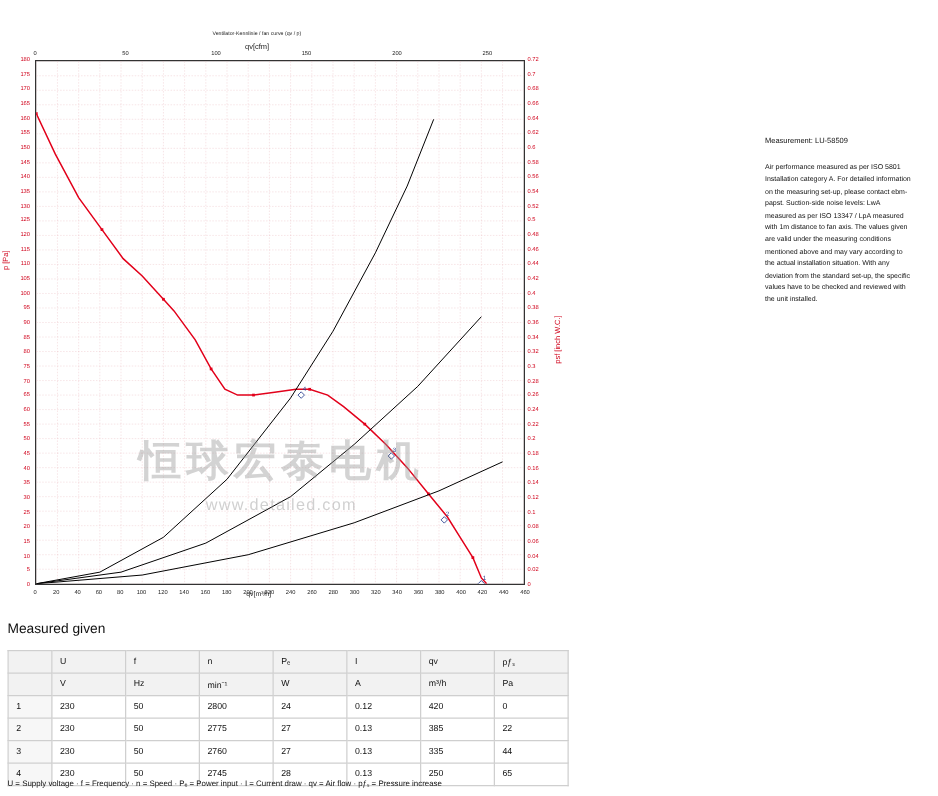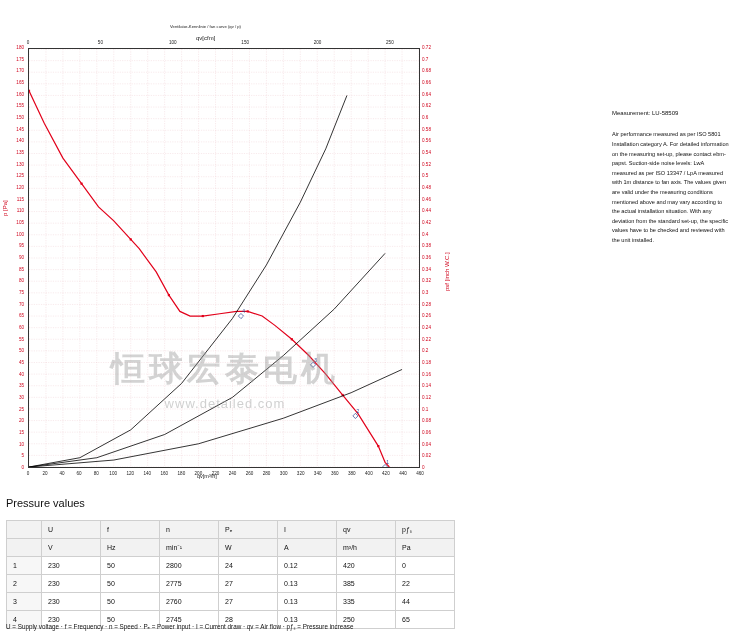--- a/index.html
+++ b/index.html
@@ -404,21 +404,21 @@
       <div class="tick-top" style="left: 309.6px; top: 24px;">200</div>
       <div class="tick-top" style="left: 381.9px; top: 24px;">250</div>
     </div>
 </div>
 
 <div id="info-panel">
   <div id="info-measurement">Measurement: LU-58509</div>
   <div id="info-body">Air performance measured as per ISO 5801 Installation category A. For detailed information on the measuring set-up, please contact ebm-papst. Suction-side noise levels: LwA measured as per ISO 13347 / LpA measured with 1m distance to fan axis. The values given are valid under the measuring conditions mentioned above and may vary according to the actual installation situation. With any deviation from the standard set-up, the specific values have to be checked and reviewed with the unit installed.</div>
 </div>
 
-<div id="mv-title">Pressure values</div>
+<div id="mv-title">Measured given</div>
 
 <table id="mv-table">
   <thead>
     <tr id="mv-head-symbols">
         <td class="col-idx"></td>
         <td class="c">U</td>
         <td class="c">f</td>
         <td class="c">n</td>
         <td class="c">Pₑ</td>
         <td class="c">I</td>

